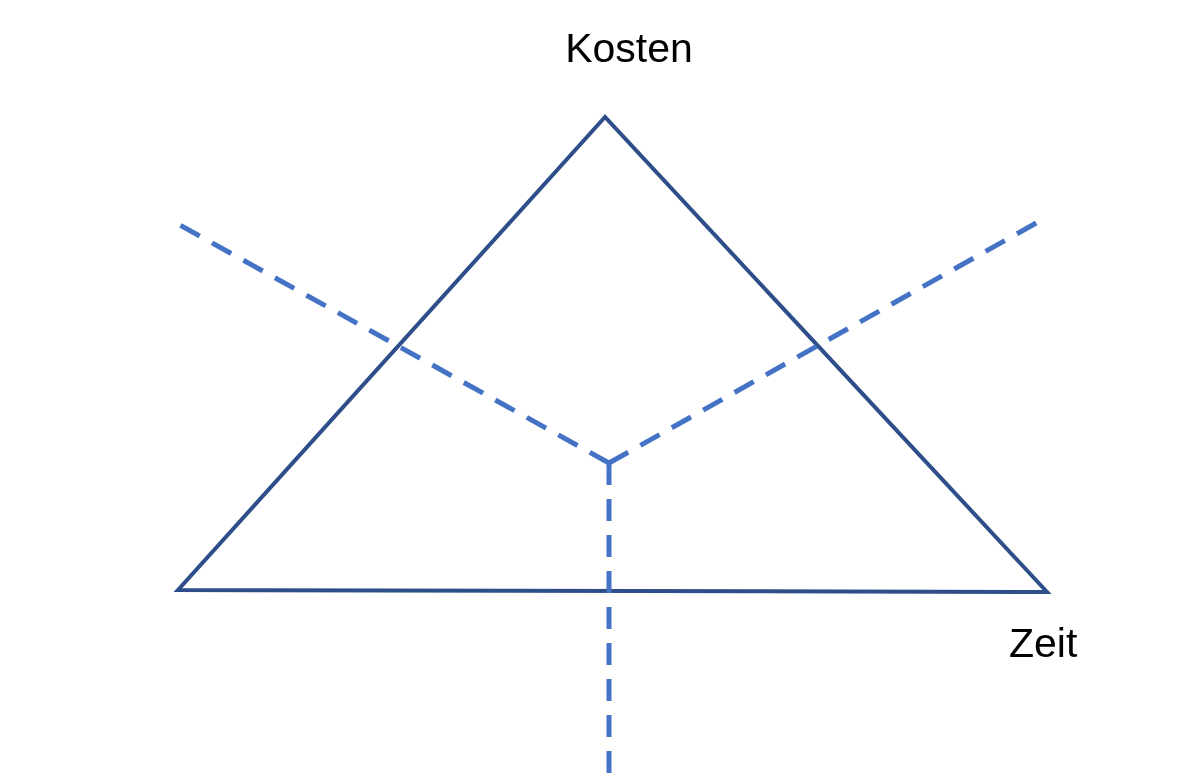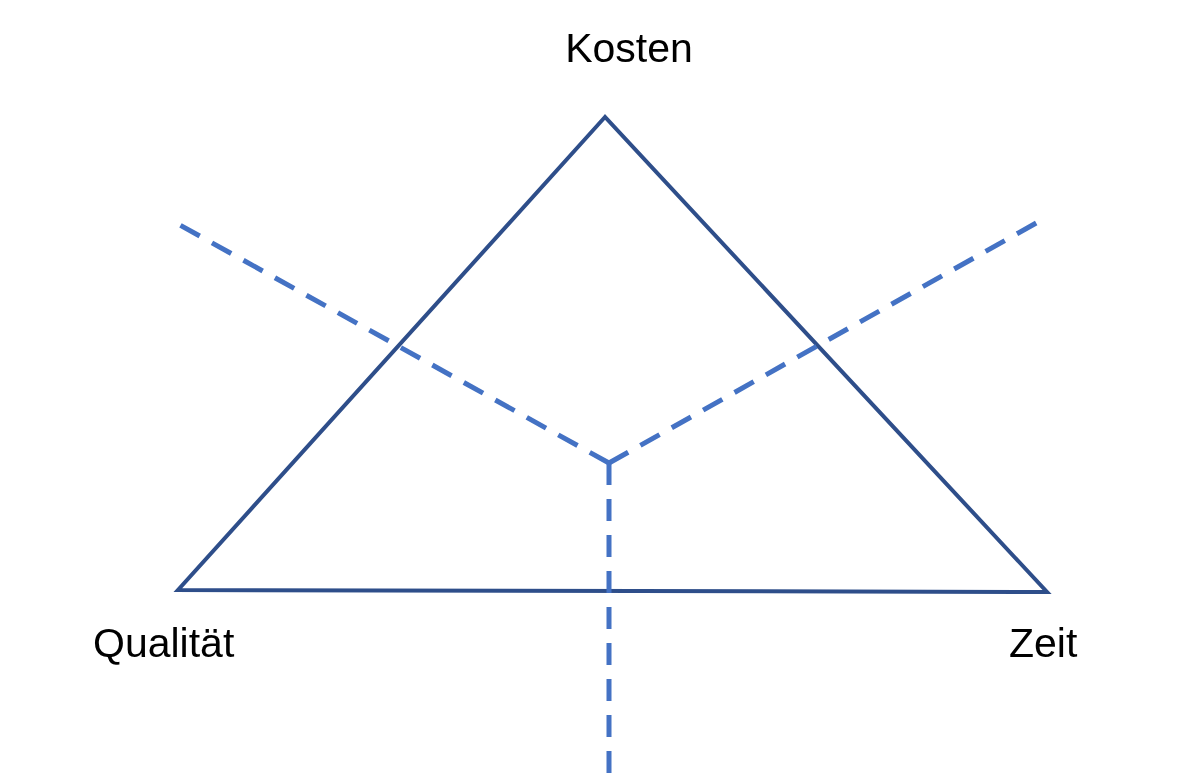--- a/index.html
+++ b/index.html
@@ -65,17 +65,16 @@
 
     <line id="ray-upper-left" x1="609" y1="463" x2="178" y2="224" stroke="#4472C4" stroke-width="5" stroke-dasharray="22 14" stroke-linecap="butt"></line>
 
     <line id="ray-upper-right" x1="609" y1="463" x2="1045" y2="218" stroke="#4472C4" stroke-width="5" stroke-dasharray="22 14" stroke-linecap="butt"></line>
 
     <line id="ray-down" x1="609" y1="463" x2="609" y2="790" stroke="#4472C4" stroke-width="5" stroke-dasharray="22 14" stroke-linecap="butt"></line>
   </svg>
 
   <div class="vertex-label" id="label-kosten" style="color: rgb(0, 0, 0);">Kosten</div>
 
-  <div class="vertex-label" id="label-qualitaet" style="color: rgb(0, 0, 0);">Qualität</div>
 
   <div class="vertex-label" id="label-zeit" style="color: rgb(0, 0, 0);">Zeit</div>
 
 </div>
 
 </body></html>

